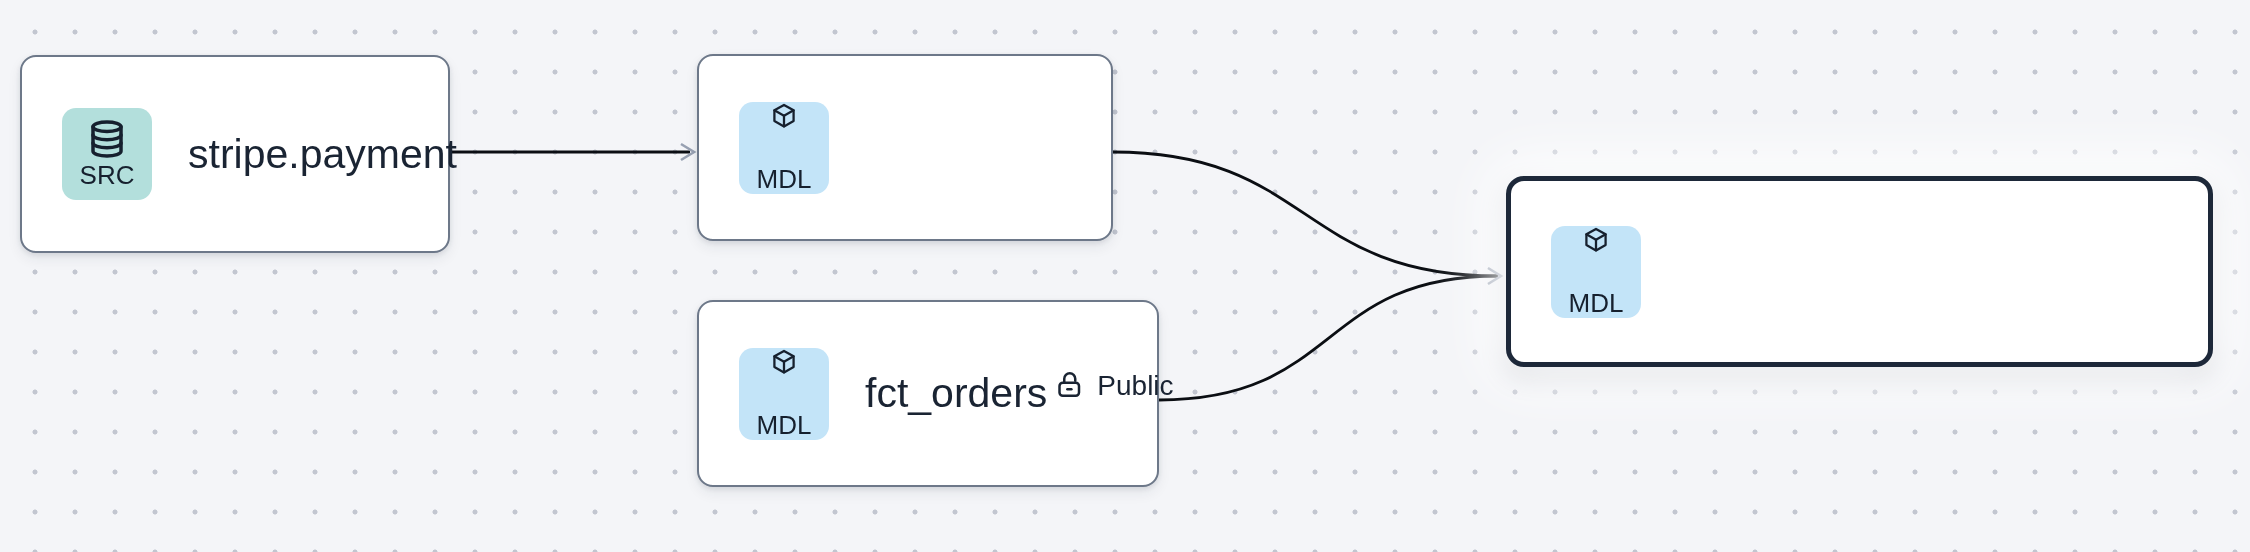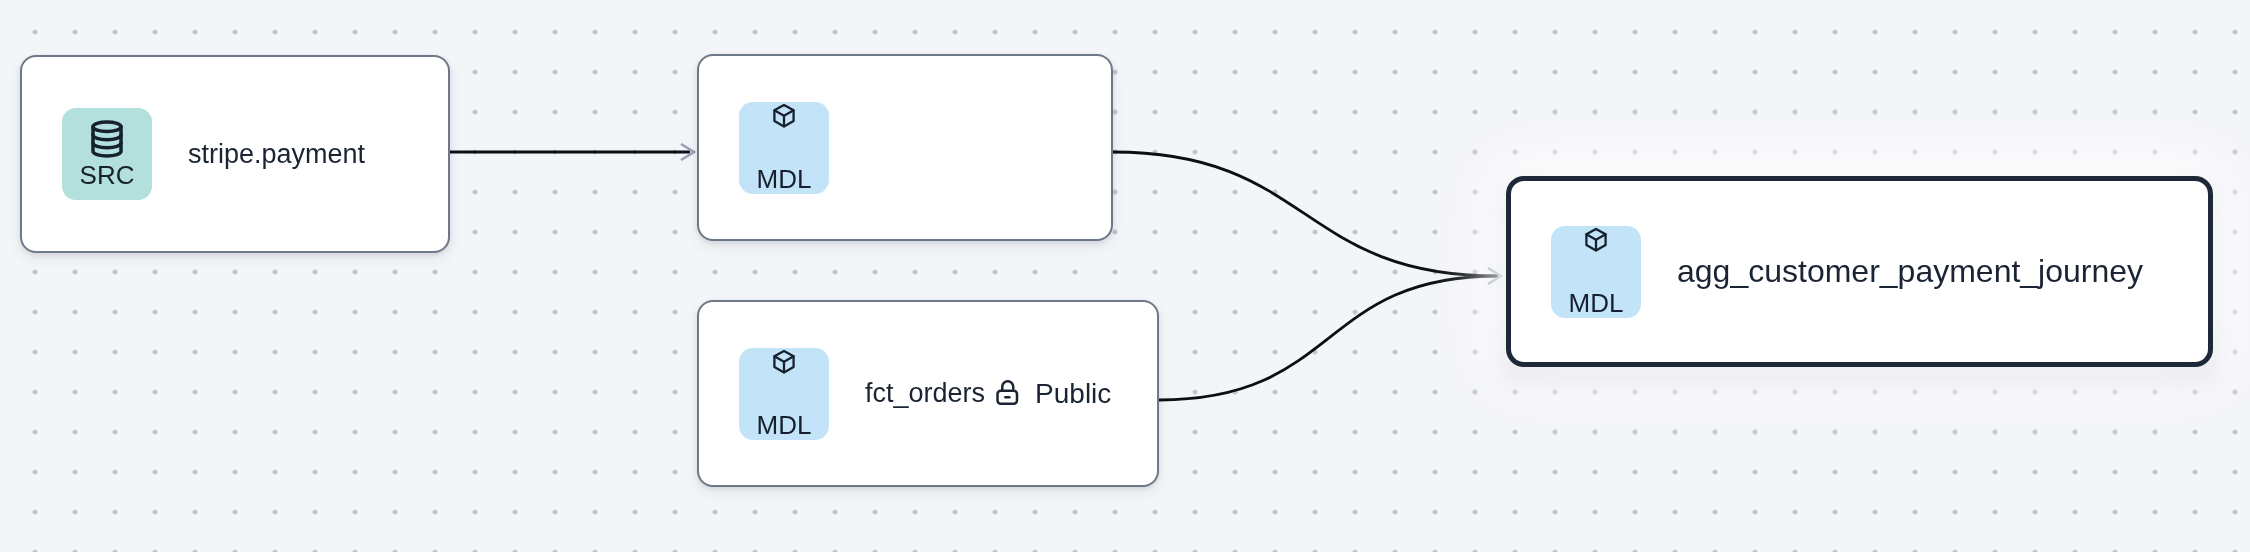--- a/index.html
+++ b/index.html
@@ -42,21 +42,21 @@
     width:90px; height:92px; border-radius:14px;
     display:flex; flex-direction:column; align-items:center; justify-content:center;
     gap:1px; flex:0 0 auto;
     color:#16202e;
   }
   .badge-src { background:#b3dfdc; }
   .badge-mdl { background:#c3e4f8;gap:36px; }
   .badge svg { width:42px; height:42px; display:block; }
   .badge-label { font-size:26px; line-height:1.1; }
 
-  .label { font-size:27px; white-space:nowrap; }
+  .label { font-size:41px; white-space:nowrap; }
   .n-agg .label { font-size:32px; }
 
   .text-col { display:flex; gap:8px; }
   .access-row { display:flex; align-items:flex-start; gap:12px; font-size:28px; }
   .access-row svg { width:30px; height:30px; display:block; flex:0 0 auto; }
 </style>
 </head>
 <body>
 
 <div class="canvas">
@@ -117,16 +117,15 @@
 
   <div class="node n-agg">
     <div class="badge badge-mdl">
       <svg viewBox="0 0 24 24" fill="none" stroke="#16202e" stroke-width="2" stroke-linecap="round" stroke-linejoin="round">
         <path d="M12 2.6 20.4 7.3 V16.7 L12 21.4 3.6 16.7 V7.3 Z"></path>
         <path d="M3.6 7.3 12 12 20.4 7.3"></path>
         <path d="M12 12v9.4"></path>
       </svg>
       <span class="badge-label">MDL</span>
     </div>
-    <div class="label">agg_customer_payment_journey</div>
   </div>
 
 </div>
 
 </body></html>

